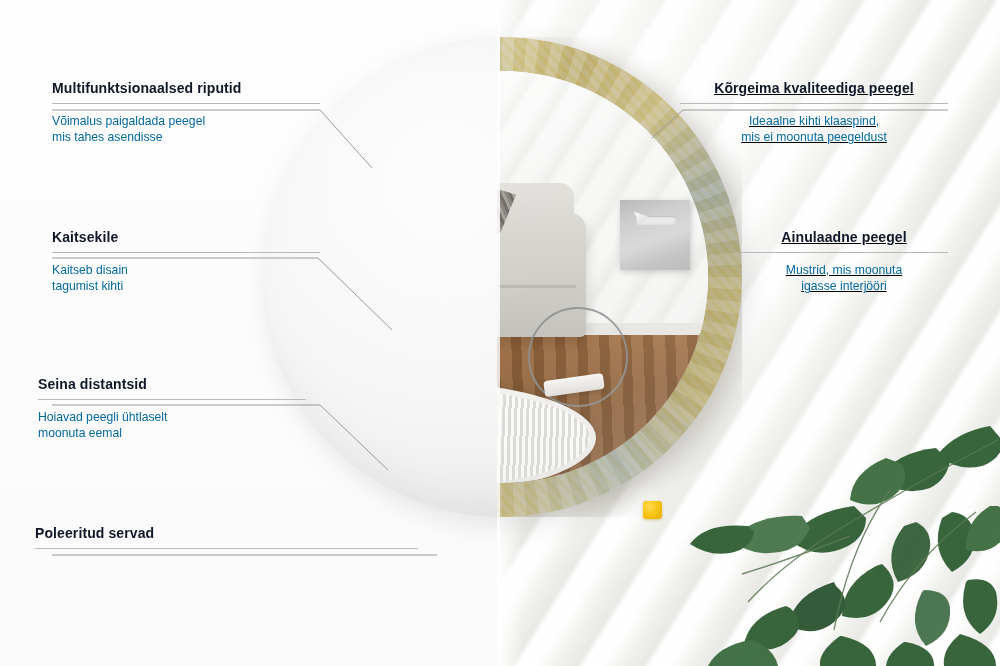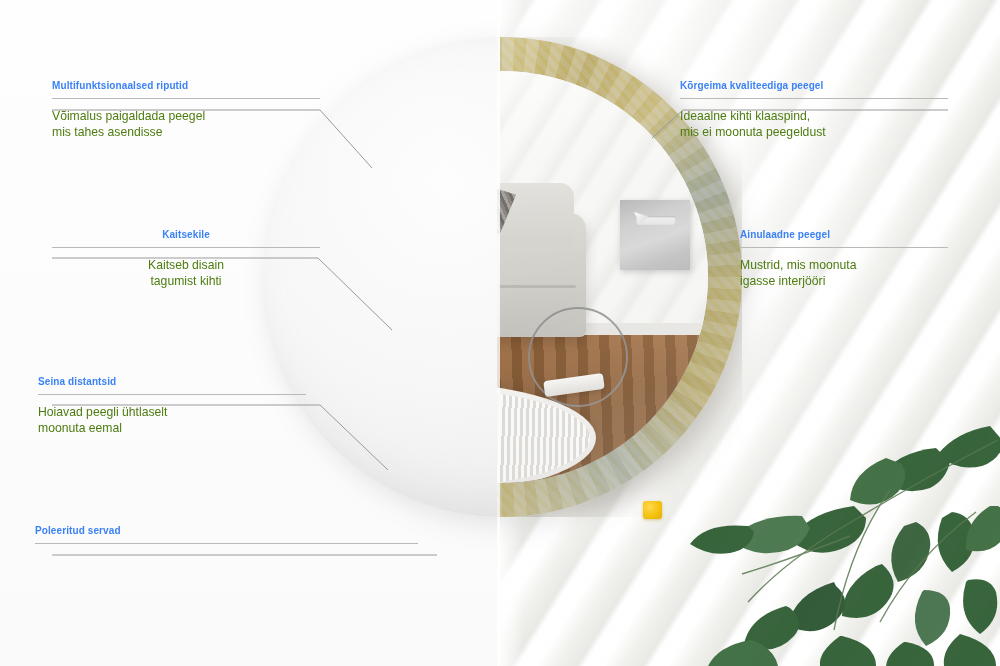--- a/index.html
+++ b/index.html
@@ -174,30 +174,30 @@
   }
   .spacer{
     position:absolute;left:381px;top:464px;width:19px;height:18px;border-radius:3px;
     background:radial-gradient(circle at 35% 32%,#ffd84d 0%,#f5c20e 55%,#e0ae04 100%);
     box-shadow:0 1px 3px rgba(180,150,20,.45);
   }
 
   
   .callout{position:absolute;}
   .callout .title{
-    font-size:10px;font-weight:bold;color:#3b82f6;letter-spacing:.1px;white-space:nowrap;
+    font-size:14px;font-weight:bold;color:#0f172a;letter-spacing:.1px;white-space:nowrap;
   }
   .callout .rule{height:1px;background:#b9b9b9;margin:7px 0 9px 0;}
   .callout .desc{
-    font-size:12.2px;color:#4d7c0f;line-height:1.35;white-space:pre-line;
-  }
-  .callout.right{text-align:left;}
+    font-size:12.2px;color:#0369a1;line-height:1.35;white-space:pre-line;
+  }
+  .callout.right{text-align:center;text-decoration:underline;}
 
   .c1{left:52px;top:80px;width:268px;}
-  .c2{left:52px;top:229px;width:268px;text-align:center;}
+  .c2{left:52px;top:229px;width:268px;}
   .c3{left:38px;top:376px;width:268px;}
   .c4{left:35px;top:525px;width:383px;}
   .r1{left:680px;top:80px;width:268px;}
   .r2{left:740px;top:229px;width:208px;}
 
   .leader{position:absolute;left:0;top:0;width:1000px;height:666px;pointer-events:none;}
 
   
   .foliage{position:absolute;left:690px;top:330px;width:310px;height:336px;pointer-events:none;}
 </style>

